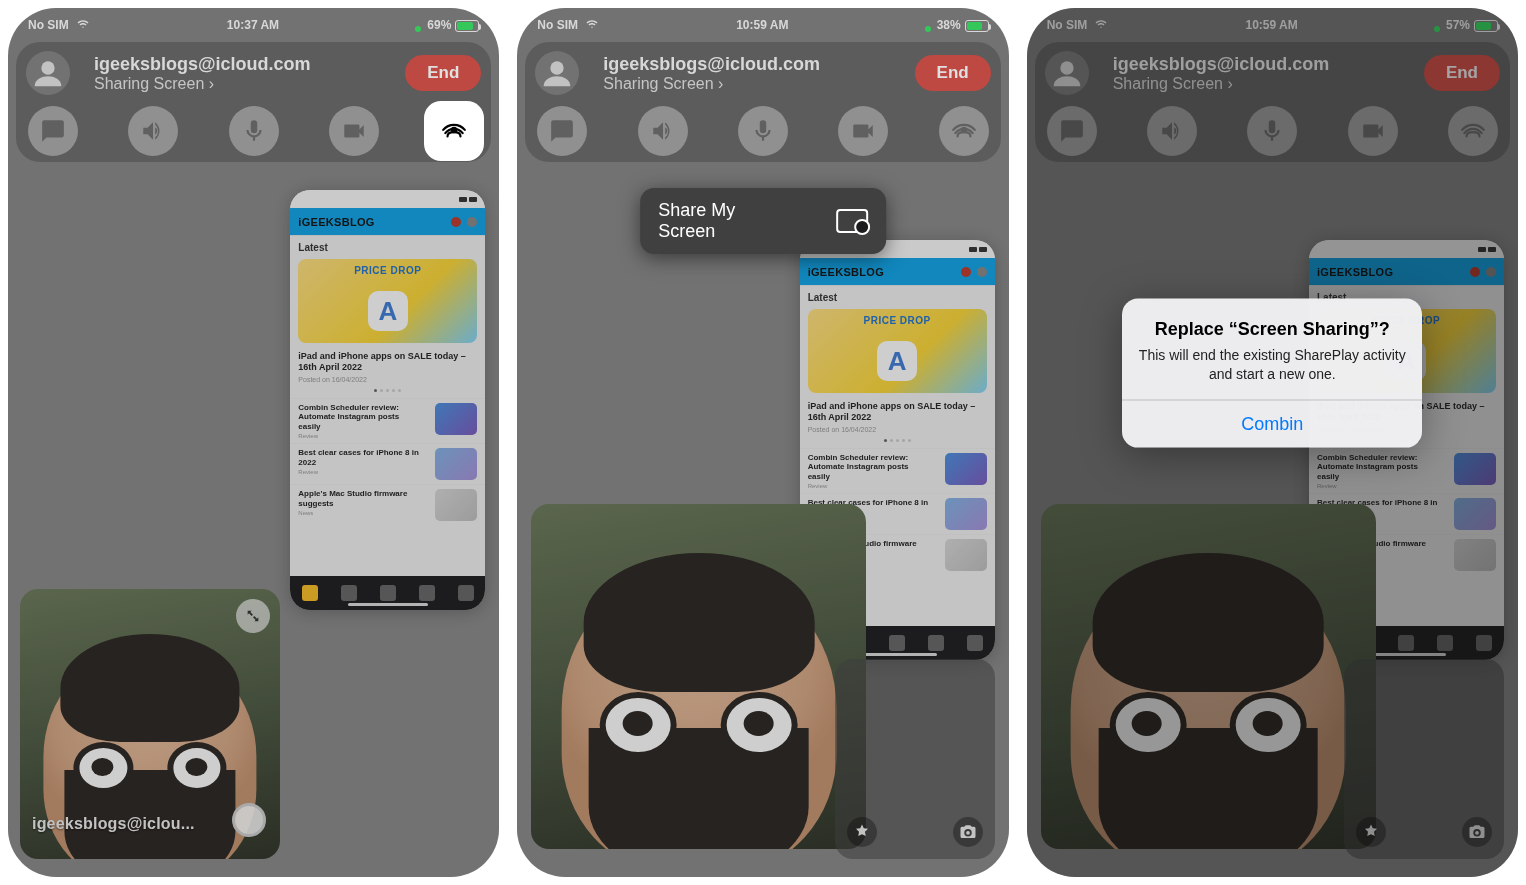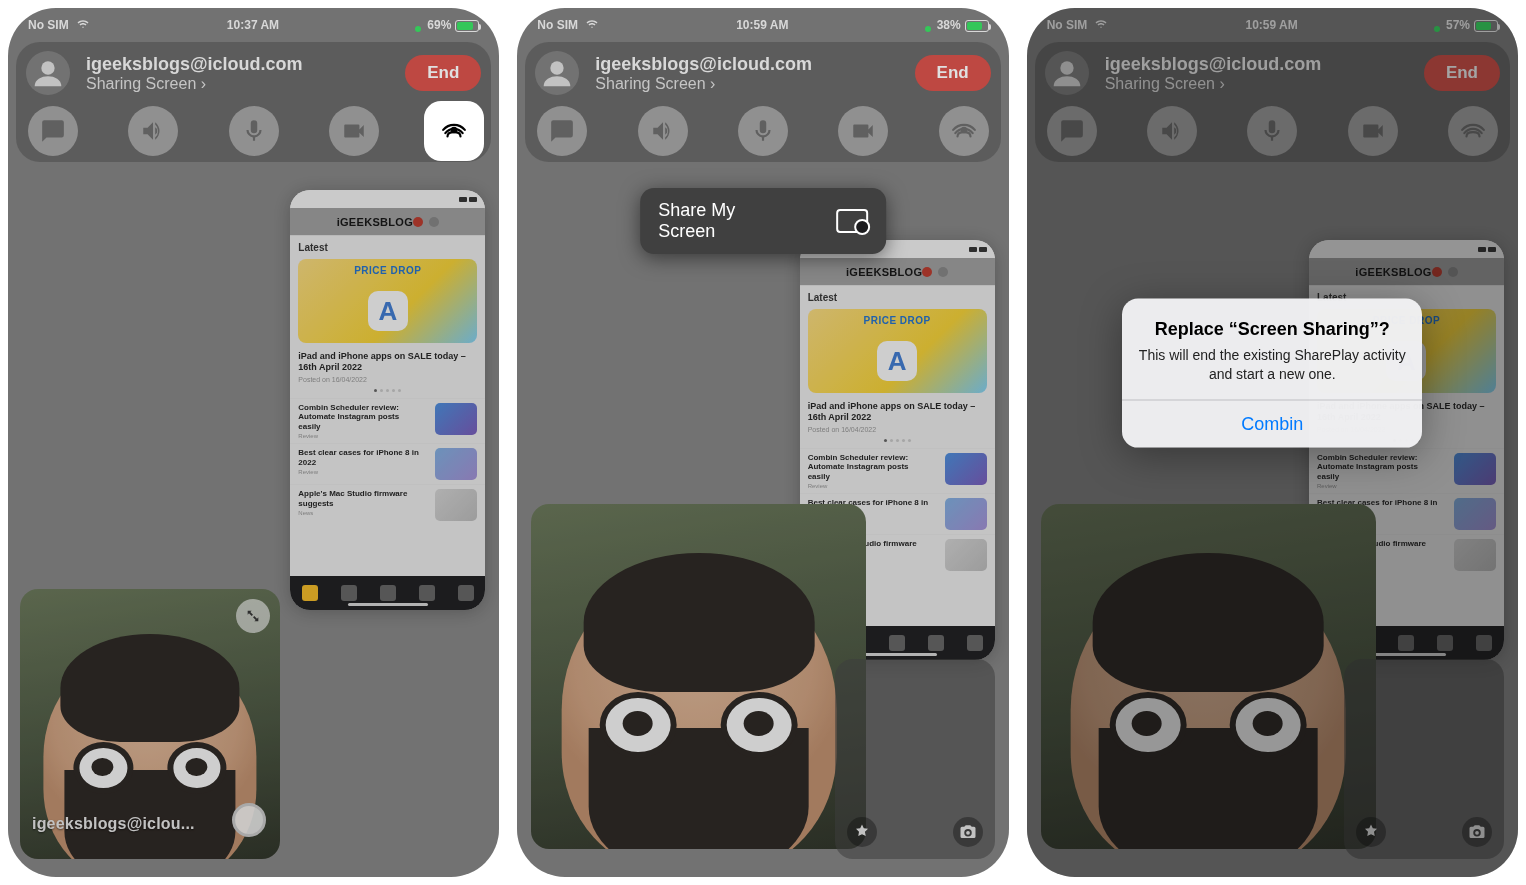--- a/index.html
+++ b/index.html
@@ -11,37 +11,37 @@
   .status { position:absolute; top:0; left:0; right:0; height:34px; display:flex; align-items:center; justify-content:space-between; padding:0 20px; font-size:12px; font-weight:600; color:#d8d8d8; z-index:5; }
   .status .sleft { display:flex; align-items:center; gap:6px; }
   .status .sright { display:flex; align-items:flex-end; gap:4px; }
   .dot-green { width:6px; height:6px; border-radius:50%; background:#34c759; margin-right:2px; }
   .batt { width:24px; height:12px; border:1px solid #d8d8d8; border-radius:3px; position:relative; }
   .batt::after { content:''; position:absolute; right:-3px; top:3px; width:2px; height:6px; background:#d8d8d8; border-radius:0 2px 2px 0; }
   .batt .fill { position:absolute; left:1px; top:1px; bottom:1px; width:70%; background:#34c759; border-radius:2px; }
 
   
   .header { position:absolute; top:34px; left:8px; right:8px; height:120px; background:rgba(60,60,60,.4); border-radius:24px; padding:6px 10px 8px; z-index:4; }
-  .hrow1 { display:flex; align-items:center; gap:16px; height:50px; }
+  .hrow1 { display:flex; align-items:center; gap:24px; height:50px; }
   .avatar { width:44px; height:44px; border-radius:50%; background:rgba(120,120,120,.8); display:flex; align-items:center; justify-content:center; }
   .avatar svg { width:40px; height:40px; fill:#c2c2c2; }
   .contact { flex:1; display:flex; flex-direction:column; justify-content:center; color:#d8d8d8; }
   .contact .name { font-size:18px; font-weight:600; }
   .contact .sub { font-size:16px; opacity:.85; }
   .end-btn { height:36px; padding:0 22px; border-radius:18px; background:rgba(255,59,48,.6); color:#e0e0e0; font-size:17px; font-weight:600; display:flex; align-items:center; }
   .hrow2 { display:flex; justify-content:space-between; align-items:center; margin-top:8px; padding:0 2px; }
   .ctl { width:50px; height:50px; border-radius:50%; background:rgba(255,255,255,.32); display:flex; align-items:center; justify-content:center; color:#606060; }
   .ctl svg { width:26px; height:26px; fill:currentColor; }
   .ctl.shareplay-active { background:#fff; color:#000; box-shadow:0 0 0 5px #fff; border-radius:12px; }
 
   
   .shared { position:absolute; right:14px; width:195px; height:420px; background:#f2f2f2; border-radius:20px; overflow:hidden; box-shadow:0 2px 18px rgba(0,0,0,.25); }
   .ssbar { height:18px; background:#fafafa; display:flex; justify-content:flex-end; padding-right:8px; align-items:center; gap:2px; }
   .ssbar span { width:8px; height:5px; background:#333; border-radius:1px; }
-  .apphd { height:28px; background:#a3a3a3; border-bottom:1px solid #e5e5e5; display:flex; align-items:center; justify-content:center; padding:0 8px; }
+  .apphd { height:28px; background:#0ea5e9; border-bottom:1px solid #e5e5e5; display:flex; align-items:center; justify-content:space-between; padding:0 8px; }
   .logo { font-size:11px; font-weight:800; letter-spacing:.3px; color:#111; }
   .apphd .icons { display:flex; gap:6px; }
   .apphd .icons span { width:10px; height:10px; border-radius:50%; background:#c0392b; }
   .apphd .icons span:last-child { background:#888; }
   .sec { font-size:10px; font-weight:700; color:#333; padding:6px 8px 2px; }
   .banner { margin:4px 8px; height:84px; border-radius:8px; background:linear-gradient(135deg,#ffe082 0%,#fdd835 60%,#81d4fa 100%); position:relative; overflow:hidden; }
   .banner .pd { position:absolute; top:6px; left:0; right:0; text-align:center; font-size:10px; font-weight:900; color:#2074d4; letter-spacing:.5px; }
   .appicon { position:absolute; left:50%; top:32px; transform:translateX(-50%); width:40px; height:40px; background:#fff; border-radius:10px; display:flex; align-items:center; justify-content:center; font-size:26px; font-weight:900; color:#3f7ed8; }
   .art { padding:4px 8px 0; }
   .art .t { font-size:9px; font-weight:700; color:#222; line-height:1.25; }

